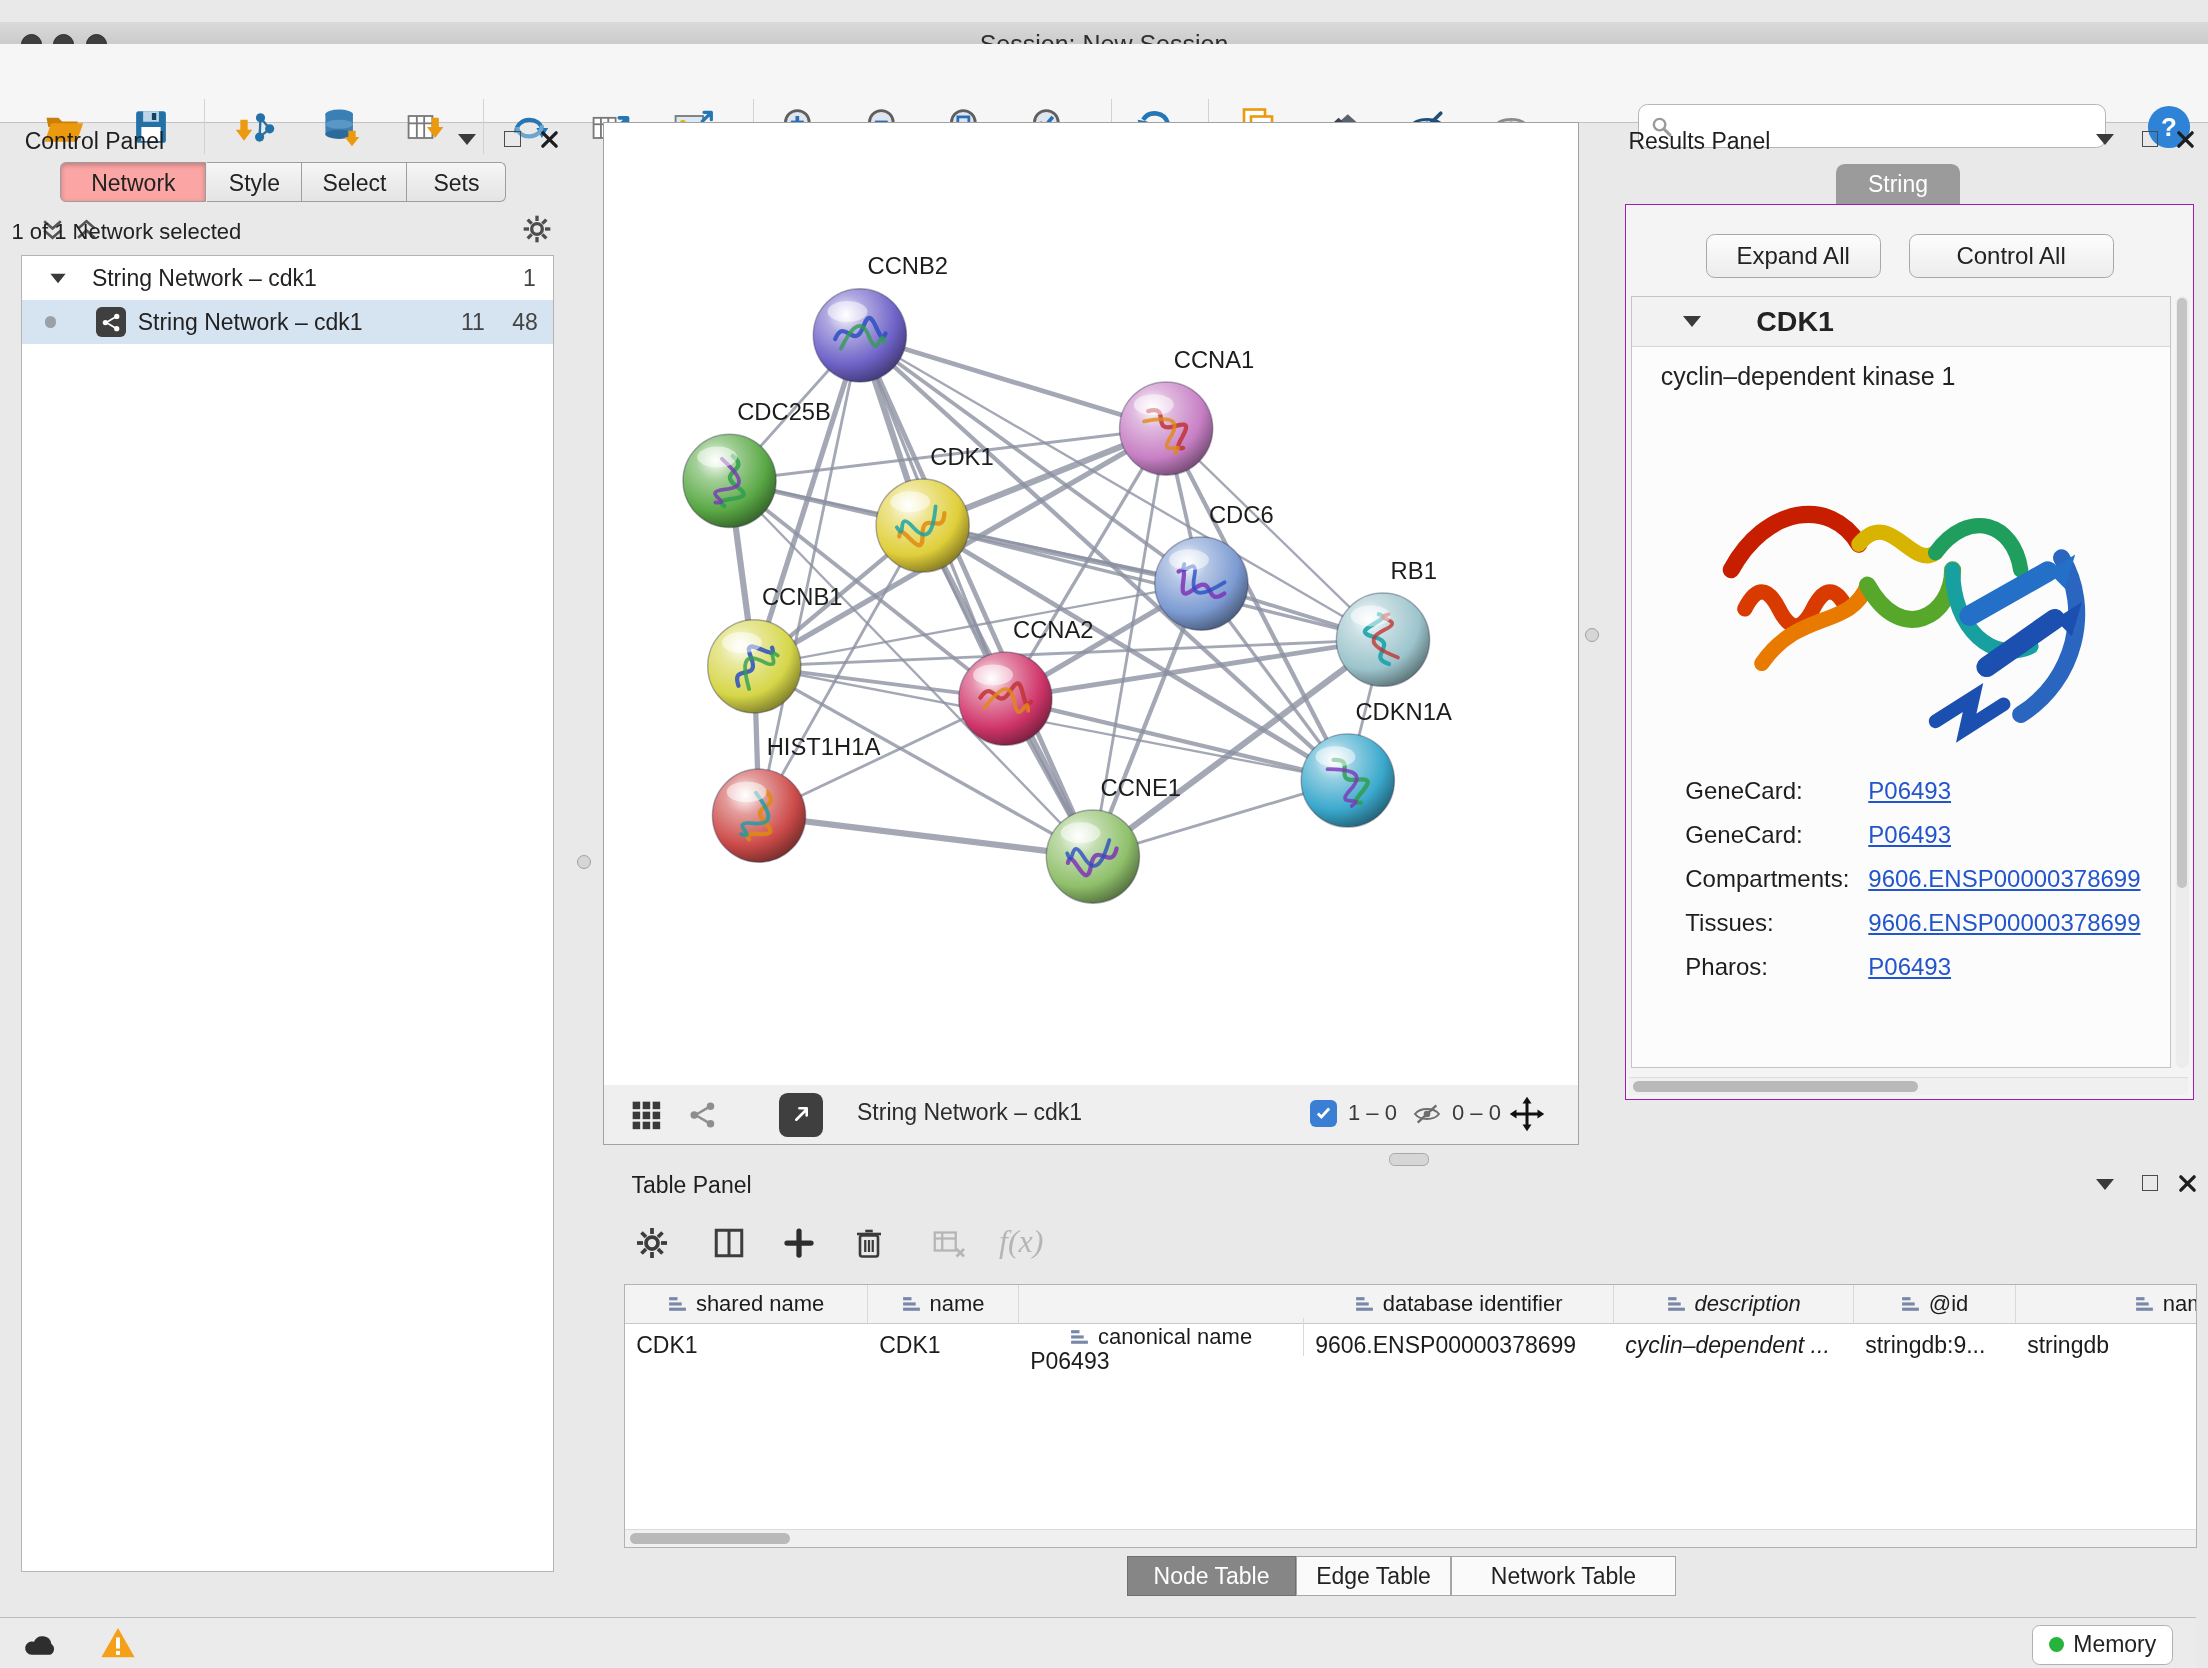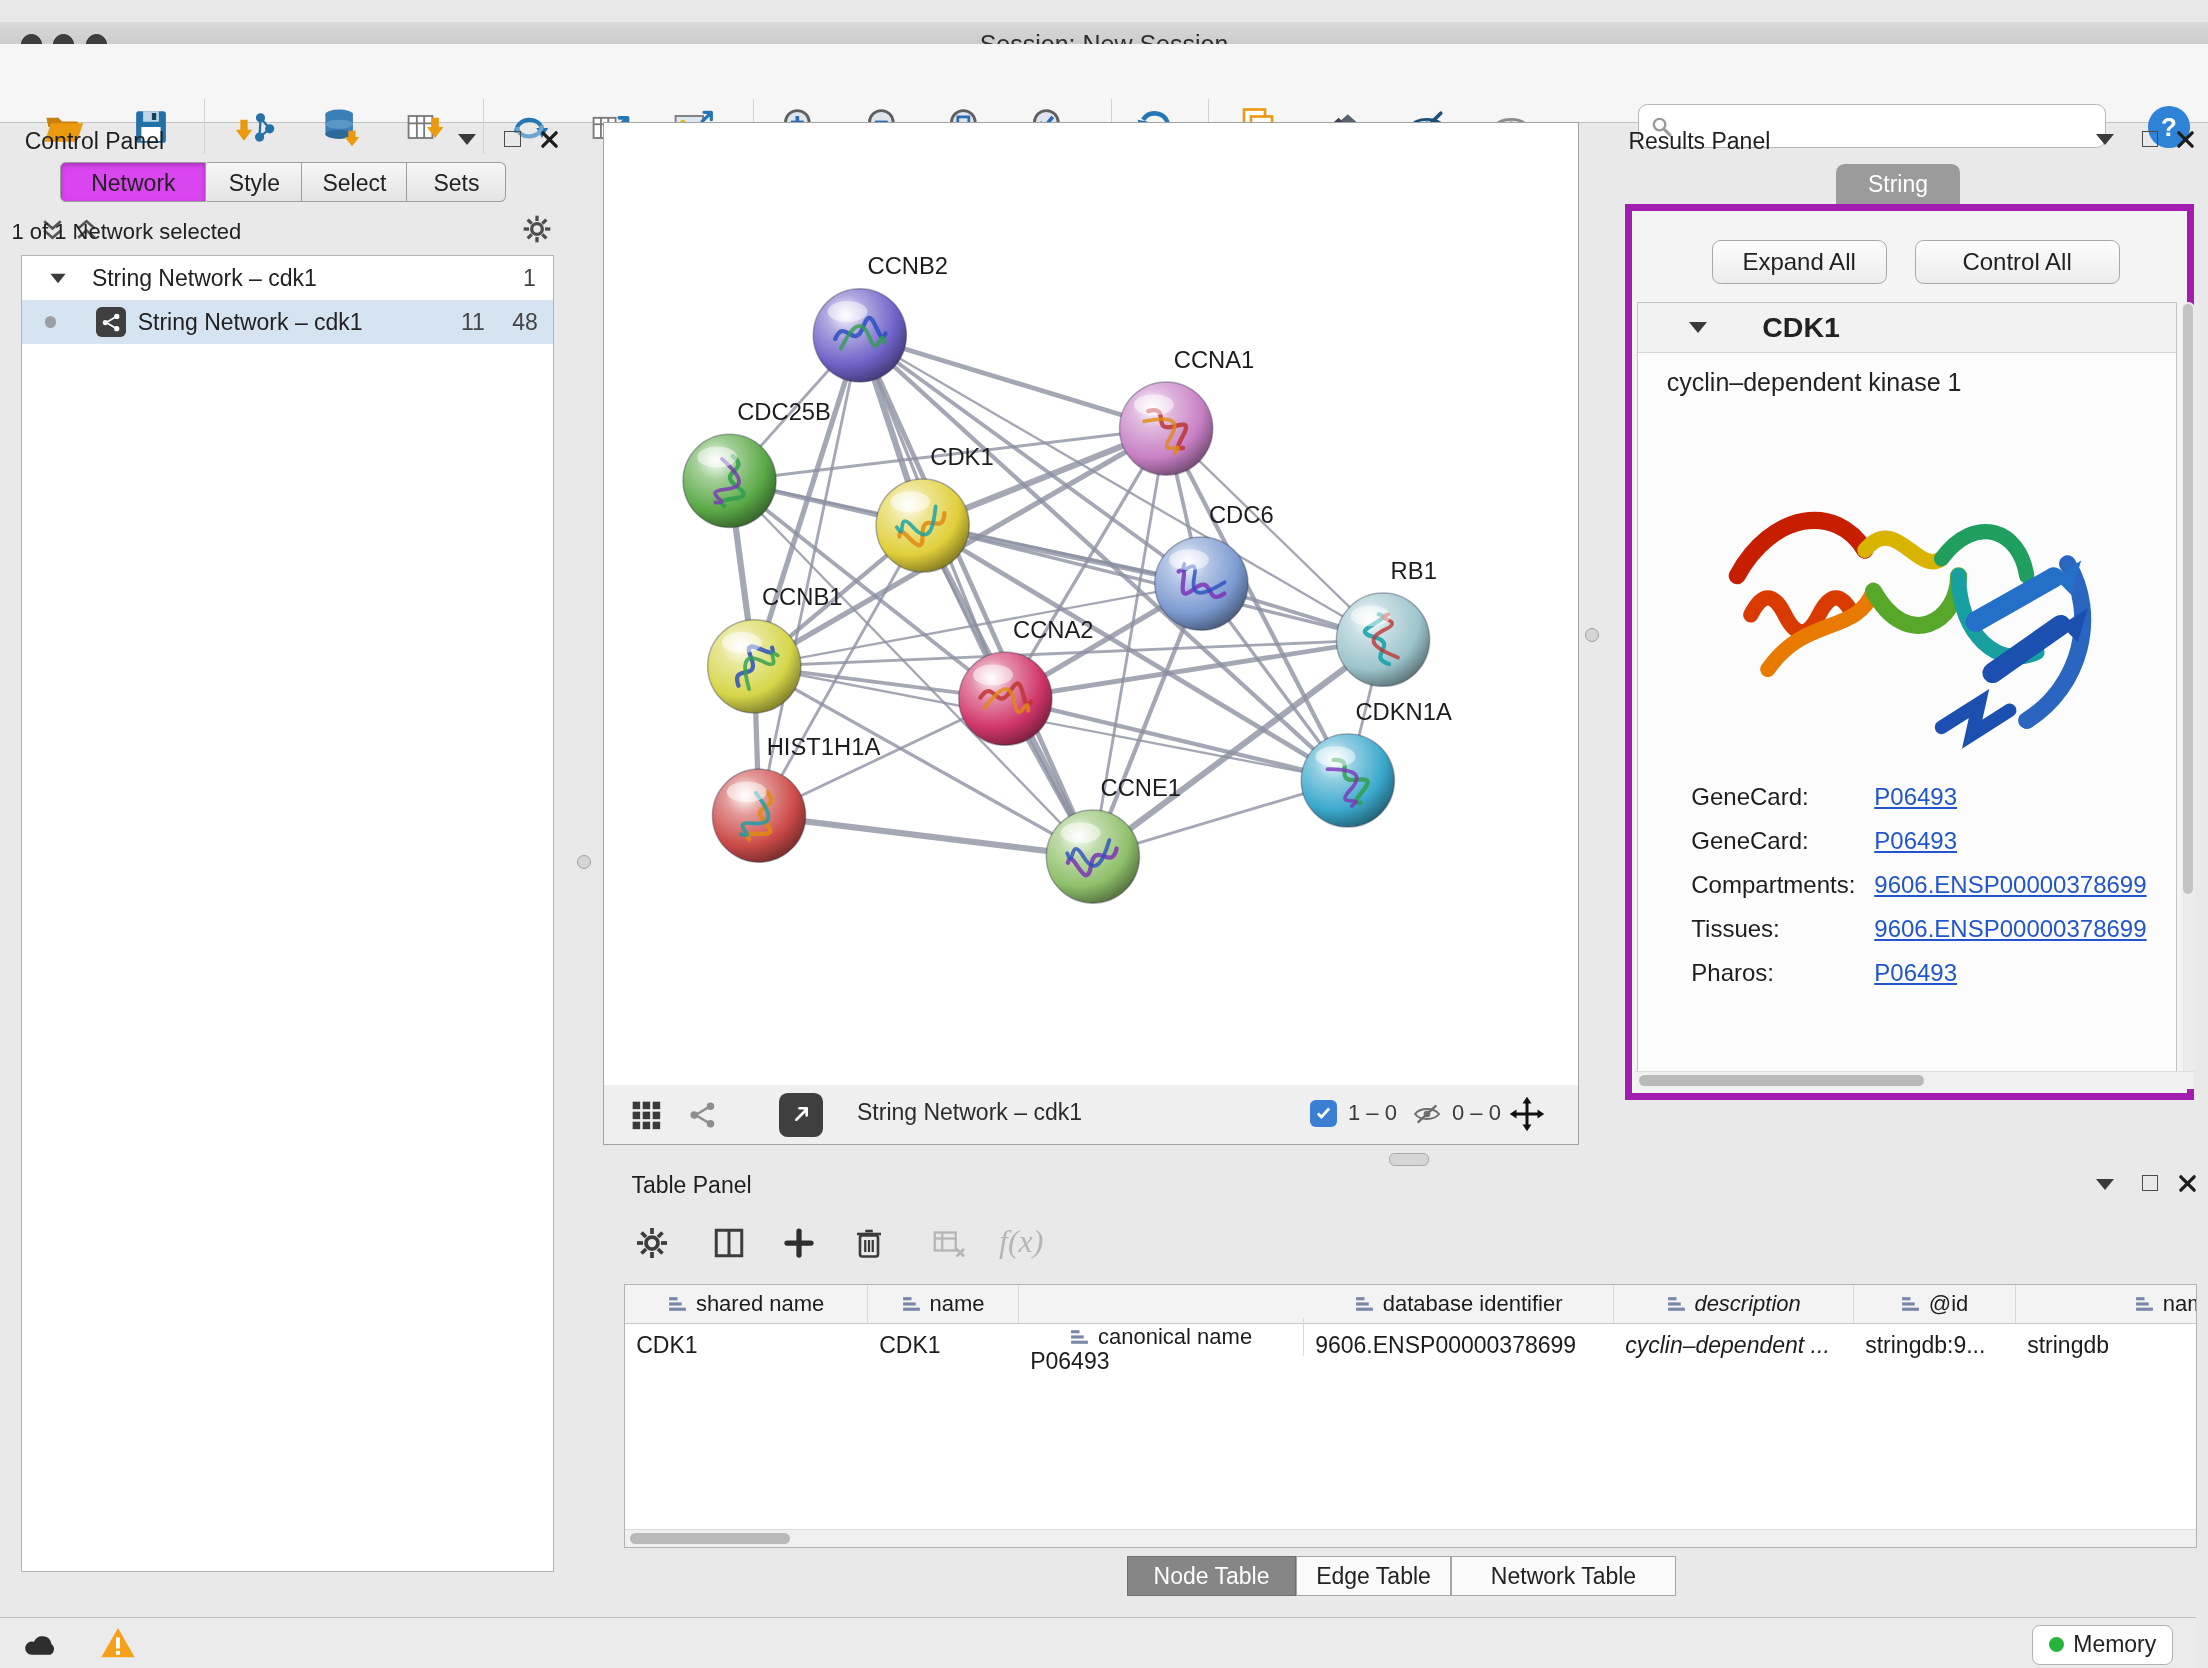--- a/index.html
+++ b/index.html
@@ -21,33 +21,33 @@
   .searchbox input{border:none;outline:none;flex:1;font-size:22px;font-family:"Liberation Sans",sans-serif;background:transparent;margin-left:7.6px;}
   
   .tri-down{width:0;height:0;border-left:9.5px solid transparent;border-right:9.5px solid transparent;border-top:11.4px solid #3a3a3a;}
   .maxbox{width:14.3px;height:14.3px;border:1.9px solid #4c4c4c;background:transparent;}
   .panelhdr{font-size:23px;color:#1e1e1e;}
   
   .tabbtn{height:40px;line-height:40px;text-align:center;border:1px solid #9e9e9e;border-left:none;
           background:linear-gradient(#f6f6f6,#e4e4e4);font-size:23px;color:#222;box-sizing:border-box;}
   .tabbtn.first{border-left:1px solid #9e9e9e;border-radius:5.7px 0 0 5.7px;}
   .tabbtn.last{border-radius:0 5.7px 5.7px 0;}
-  .tabbtn.active{background:#d946ef;box-shadow:inset 0 1.9px 4.8px rgba(0,0,0,.25);}
+  .tabbtn.active{background:#fca5a5;box-shadow:inset 0 1.9px 4.8px rgba(0,0,0,.25);}
   .treebox{background:#ffffff;border:1px solid #b4b4b4;box-sizing:border-box;}
   .treerow{position:relative;height:44px;display:flex;align-items:center;}
   .treerow.selected{background:#d6e3f0;}
   
   .canvas{left:603px;top:122px;width:974px;height:963px;background:#ffffff;border:1px solid #a2a2a2;box-sizing:content-box;}
   .netbar{left:603px;top:1085px;width:976px;height:60px;background:#efefef;border:1px solid #a2a2a2;border-top:none;box-sizing:border-box;}
   .darkbtn{position:absolute;width:44px;height:44px;background:#3f3f3f;border-radius:8.6px;display:flex;align-items:center;justify-content:center;}
   .chk{position:absolute;width:27px;height:27px;background:#3b7fd4;border-radius:5.7px;display:flex;align-items:center;justify-content:center;}
   
   .stringtab{position:absolute;background:#9b9b9b;color:#fff;font-size:23px;text-align:center;
              border-radius:8.6px 8.6px 0 0;line-height:40px;}
-  .rbox{position:absolute;background:#f4f4f4;border:7px solid #a21caf;box-sizing:border-box;}
+  .rbox{position:absolute;background:#f4f4f4;border:1px solid #a21caf;box-sizing:border-box;}
   .rbtn{position:absolute;height:44px;line-height:42px;text-align:center;background:linear-gradient(#fdfdfd,#ececec);
         border:1px solid #a8a8a8;border-radius:8.6px;font-size:24px;box-sizing:border-box;}
   .card{position:absolute;background:#fcfcfc;border:1px solid #c4c4c4;box-sizing:border-box;overflow:hidden;}
   .cardhdr{height:49px;background:#f2f2f2;border-bottom:1px solid #d6d6d6;display:flex;align-items:center;}
   .xrow{display:flex;height:44px;align-items:center;}
   .xlabel{margin-left:53px;width:183px;font-size:24px;color:#1d1d1d;}
   .xlink{font-size:24px;color:#2255cc;text-decoration:underline;}
   
   .tpico{position:absolute;top:46px;width:49px;height:49px;display:flex;align-items:center;justify-content:center;}
   .tablebox{position:absolute;background:#fff;border:1px solid #b2b2b2;box-sizing:border-box;overflow:hidden;}

